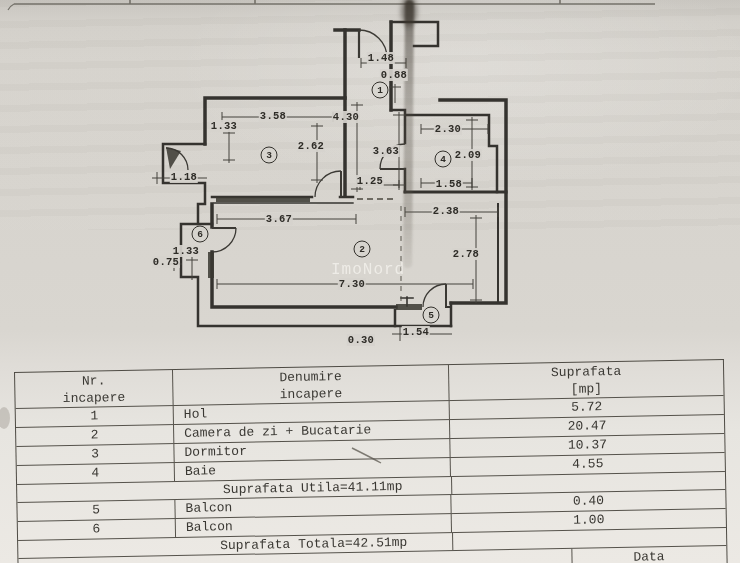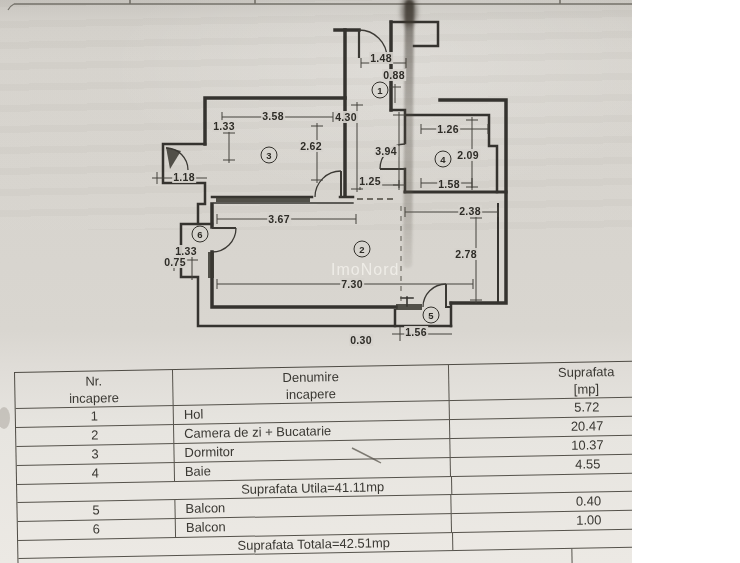--- a/index.html
+++ b/index.html
@@ -1,17 +1,17 @@
 <!DOCTYPE html>
 <html><head>
 <meta charset="utf-8">
 <style>
   html,body{margin:0;padding:0;}
-  #page{position:relative;width:632px;height:563px;overflow:hidden;
-    font-family:Liberation Sans, sans-serif;
+  #page{position:relative;width:740px;height:563px;overflow:hidden;
+    font-family:Liberation Mono, monospace;
     background:
       radial-gradient(ellipse 420px 180px at 63% 12%, rgba(255,255,255,0.20), rgba(255,255,255,0) 70%),
       linear-gradient(180deg,#c7c4be 0px,#d2cfc9 22px,#d6d3cd 60px,#d7d4ce 200px,#d9d6d0 330px,#dfdcd7 365px,#e7e5e0 430px,#ece9e4 563px);}
   .streaks{position:absolute;left:0;top:0;width:740px;height:230px;z-index:0;
     background:repeating-linear-gradient(179deg, rgba(172,168,160,0.16) 0px, rgba(172,168,160,0.16) 7px, rgba(226,223,218,0.10) 7px, rgba(226,223,218,0.10) 21px);
     opacity:.55;}
   svg.base{position:absolute;left:0;top:0;z-index:1;}
   .smudge1{position:absolute;left:404px;top:0;width:9px;height:268px;z-index:2;border-radius:5px;
     background:linear-gradient(180deg, rgba(58,53,45,.78), rgba(66,60,52,.5) 14%, rgba(76,70,61,.30) 42%, rgba(86,80,70,.34) 68%, rgba(96,90,80,.10) 100%);
     filter:blur(1.2px);transform:rotate(.4deg);}
@@ -136,33 +136,33 @@
 
   <div class="smudge1"></div>
   <div class="smudge2"></div>
 
   <span class="dim" style="left:381px;top:58px">1.48</span>
   <span class="dim" style="left:394px;top:75px">0.88</span>
   <span class="dim" style="left:273px;top:116px">3.58</span>
   <span class="dim" style="left:224px;top:126px">1.33</span>
   <span class="dim" style="left:346px;top:117px">4.30</span>
   <span class="dim" style="left:311px;top:146px">2.62</span>
-  <span class="dim" style="left:386px;top:151px">3.94</span>
-  <span class="dim" style="left:448px;top:129px">1.26</span>
+  <span class="dim" style="left:386px;top:151px">3.63</span>
+  <span class="dim" style="left:448px;top:129px">2.30</span>
   <span class="dim" style="left:468px;top:155px">2.09</span>
   <span class="dim" style="left:184px;top:177px">1.18</span>
   <span class="dim" style="left:370px;top:181px">1.25</span>
   <span class="dim" style="left:449px;top:184px">1.58</span>
-  <span class="dim" style="left:470px;top:211px">2.38</span>
+  <span class="dim" style="left:446px;top:211px">2.38</span>
   <span class="dim" style="left:279px;top:219px">3.67</span>
   <span class="dim" style="left:466px;top:254px">2.78</span>
   <span class="dim" style="left:186px;top:251px">1.33</span>
-  <span class="dim" style="left:175px;top:262px">0.75</span>
+  <span class="dim" style="left:166px;top:262px">0.75</span>
   <span class="dim" style="left:352px;top:284px">7.30</span>
-  <span class="dim" style="left:416px;top:332px">1.56</span>
+  <span class="dim" style="left:416px;top:332px">1.54</span>
   <span class="dim" style="left:361px;top:340px">0.30</span>
 
   <span class="roomnum" style="left:380px;top:90px">1</span>
   <span class="roomnum" style="left:362px;top:249px">2</span>
   <span class="roomnum" style="left:269px;top:155px">3</span>
   <span class="roomnum" style="left:443px;top:159px">4</span>
   <span class="roomnum" style="left:431px;top:315px">5</span>
   <span class="roomnum" style="left:200px;top:234px">6</span>
 
   <span class="watermark">ImoNord</span>

